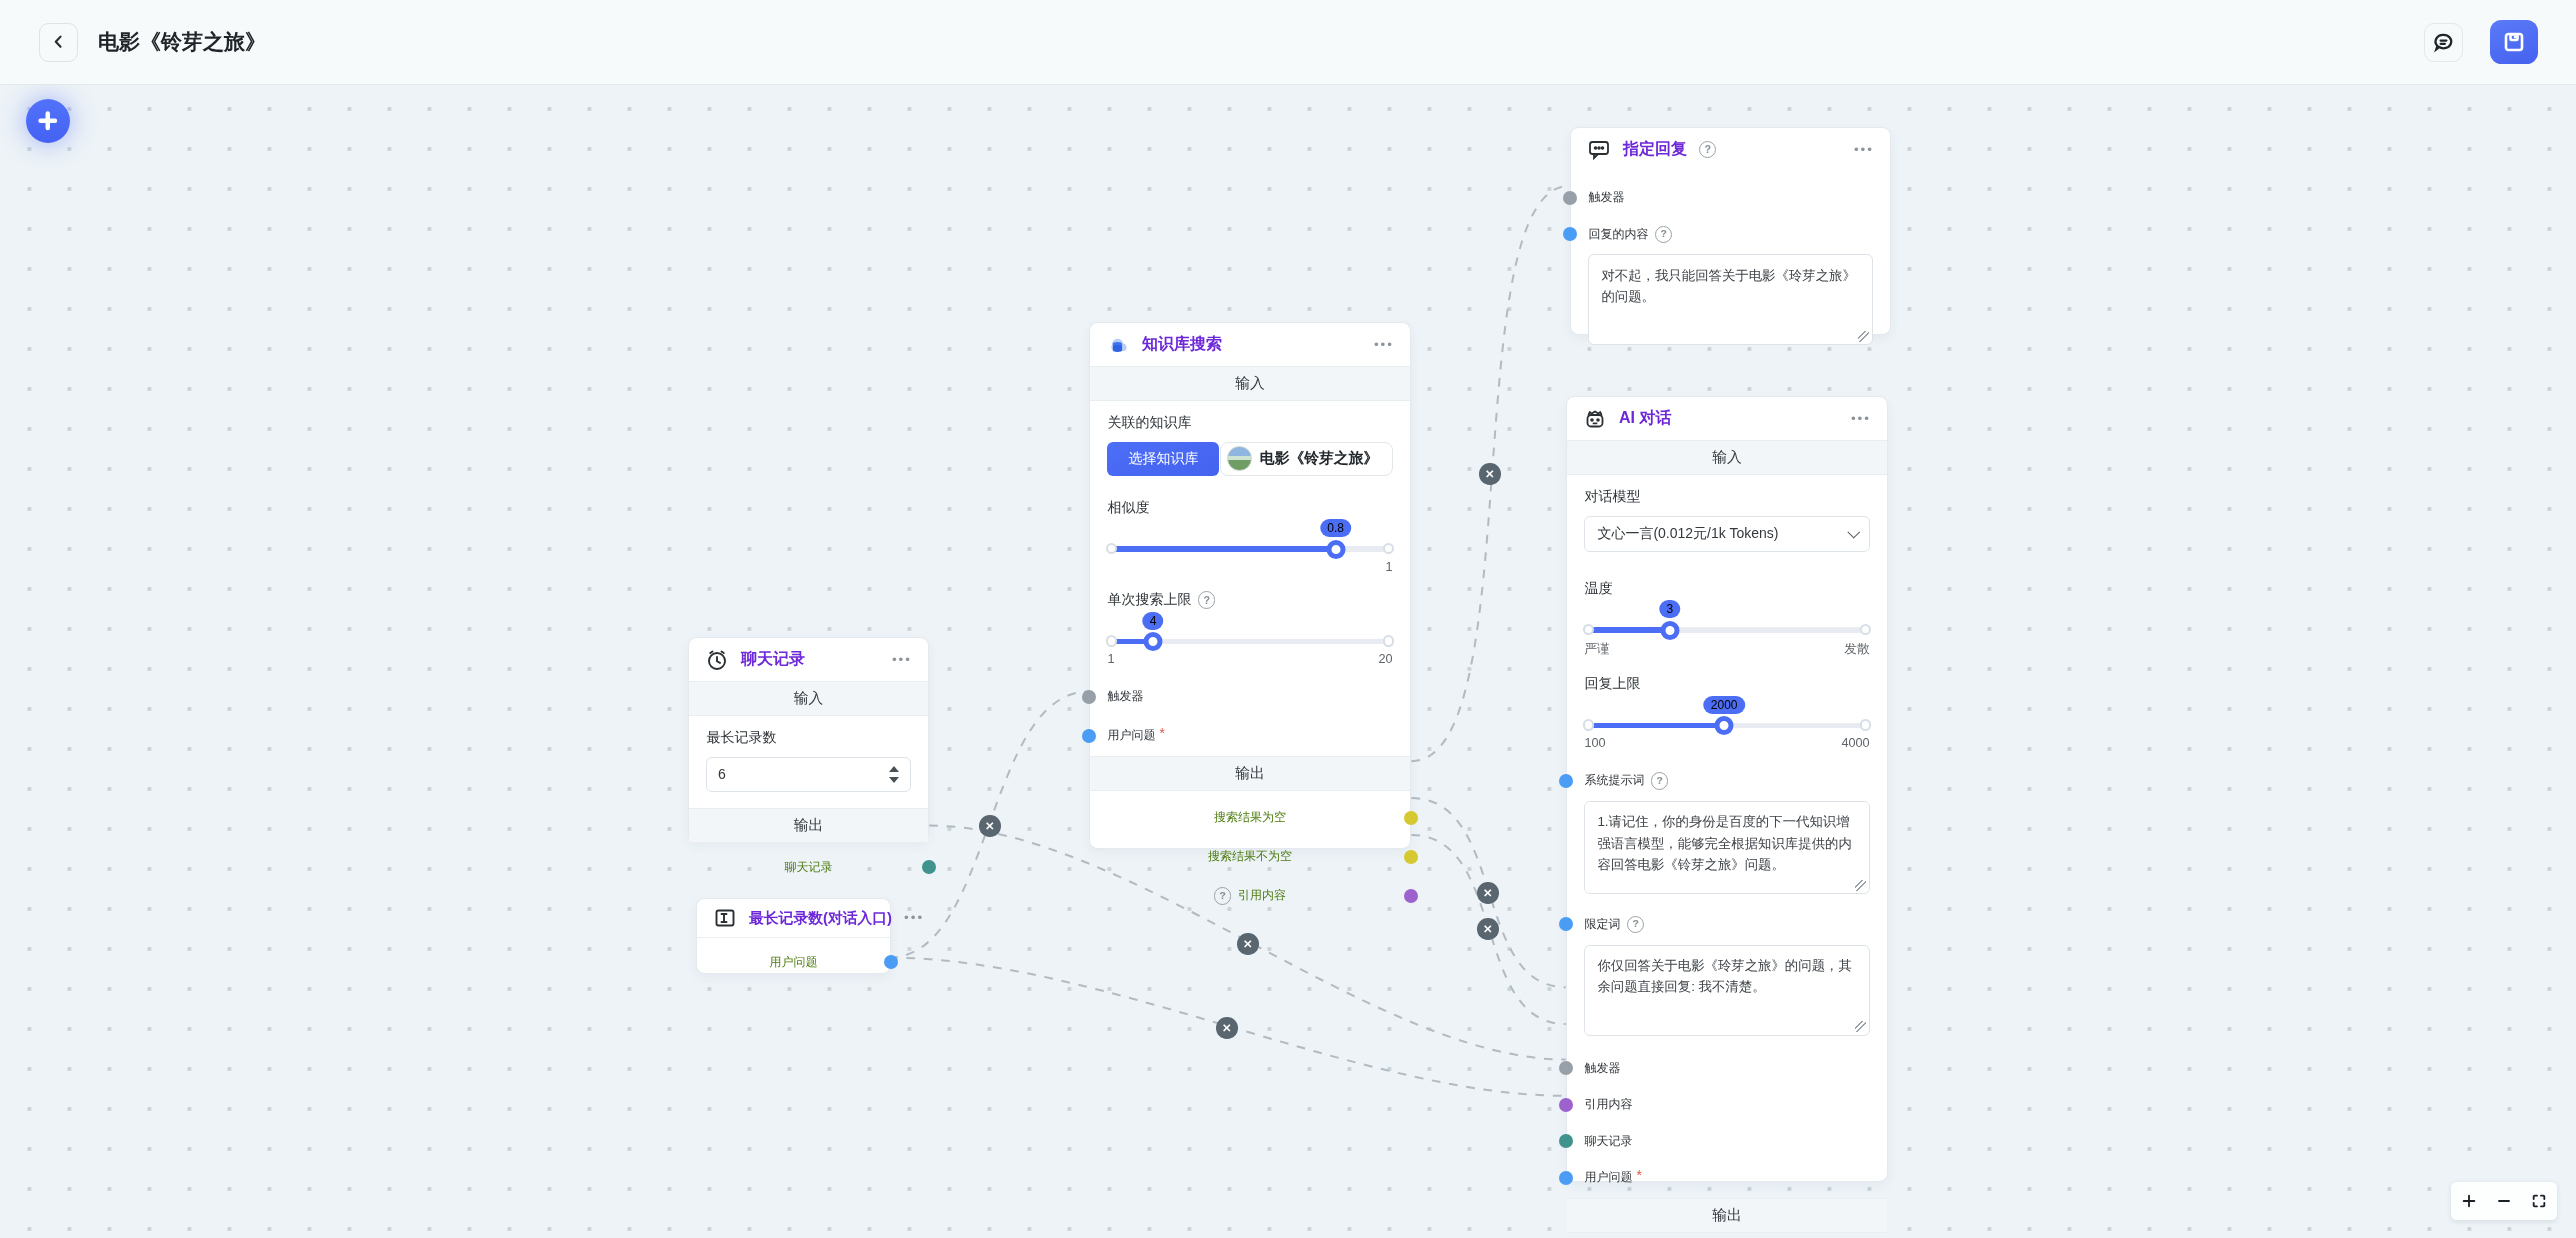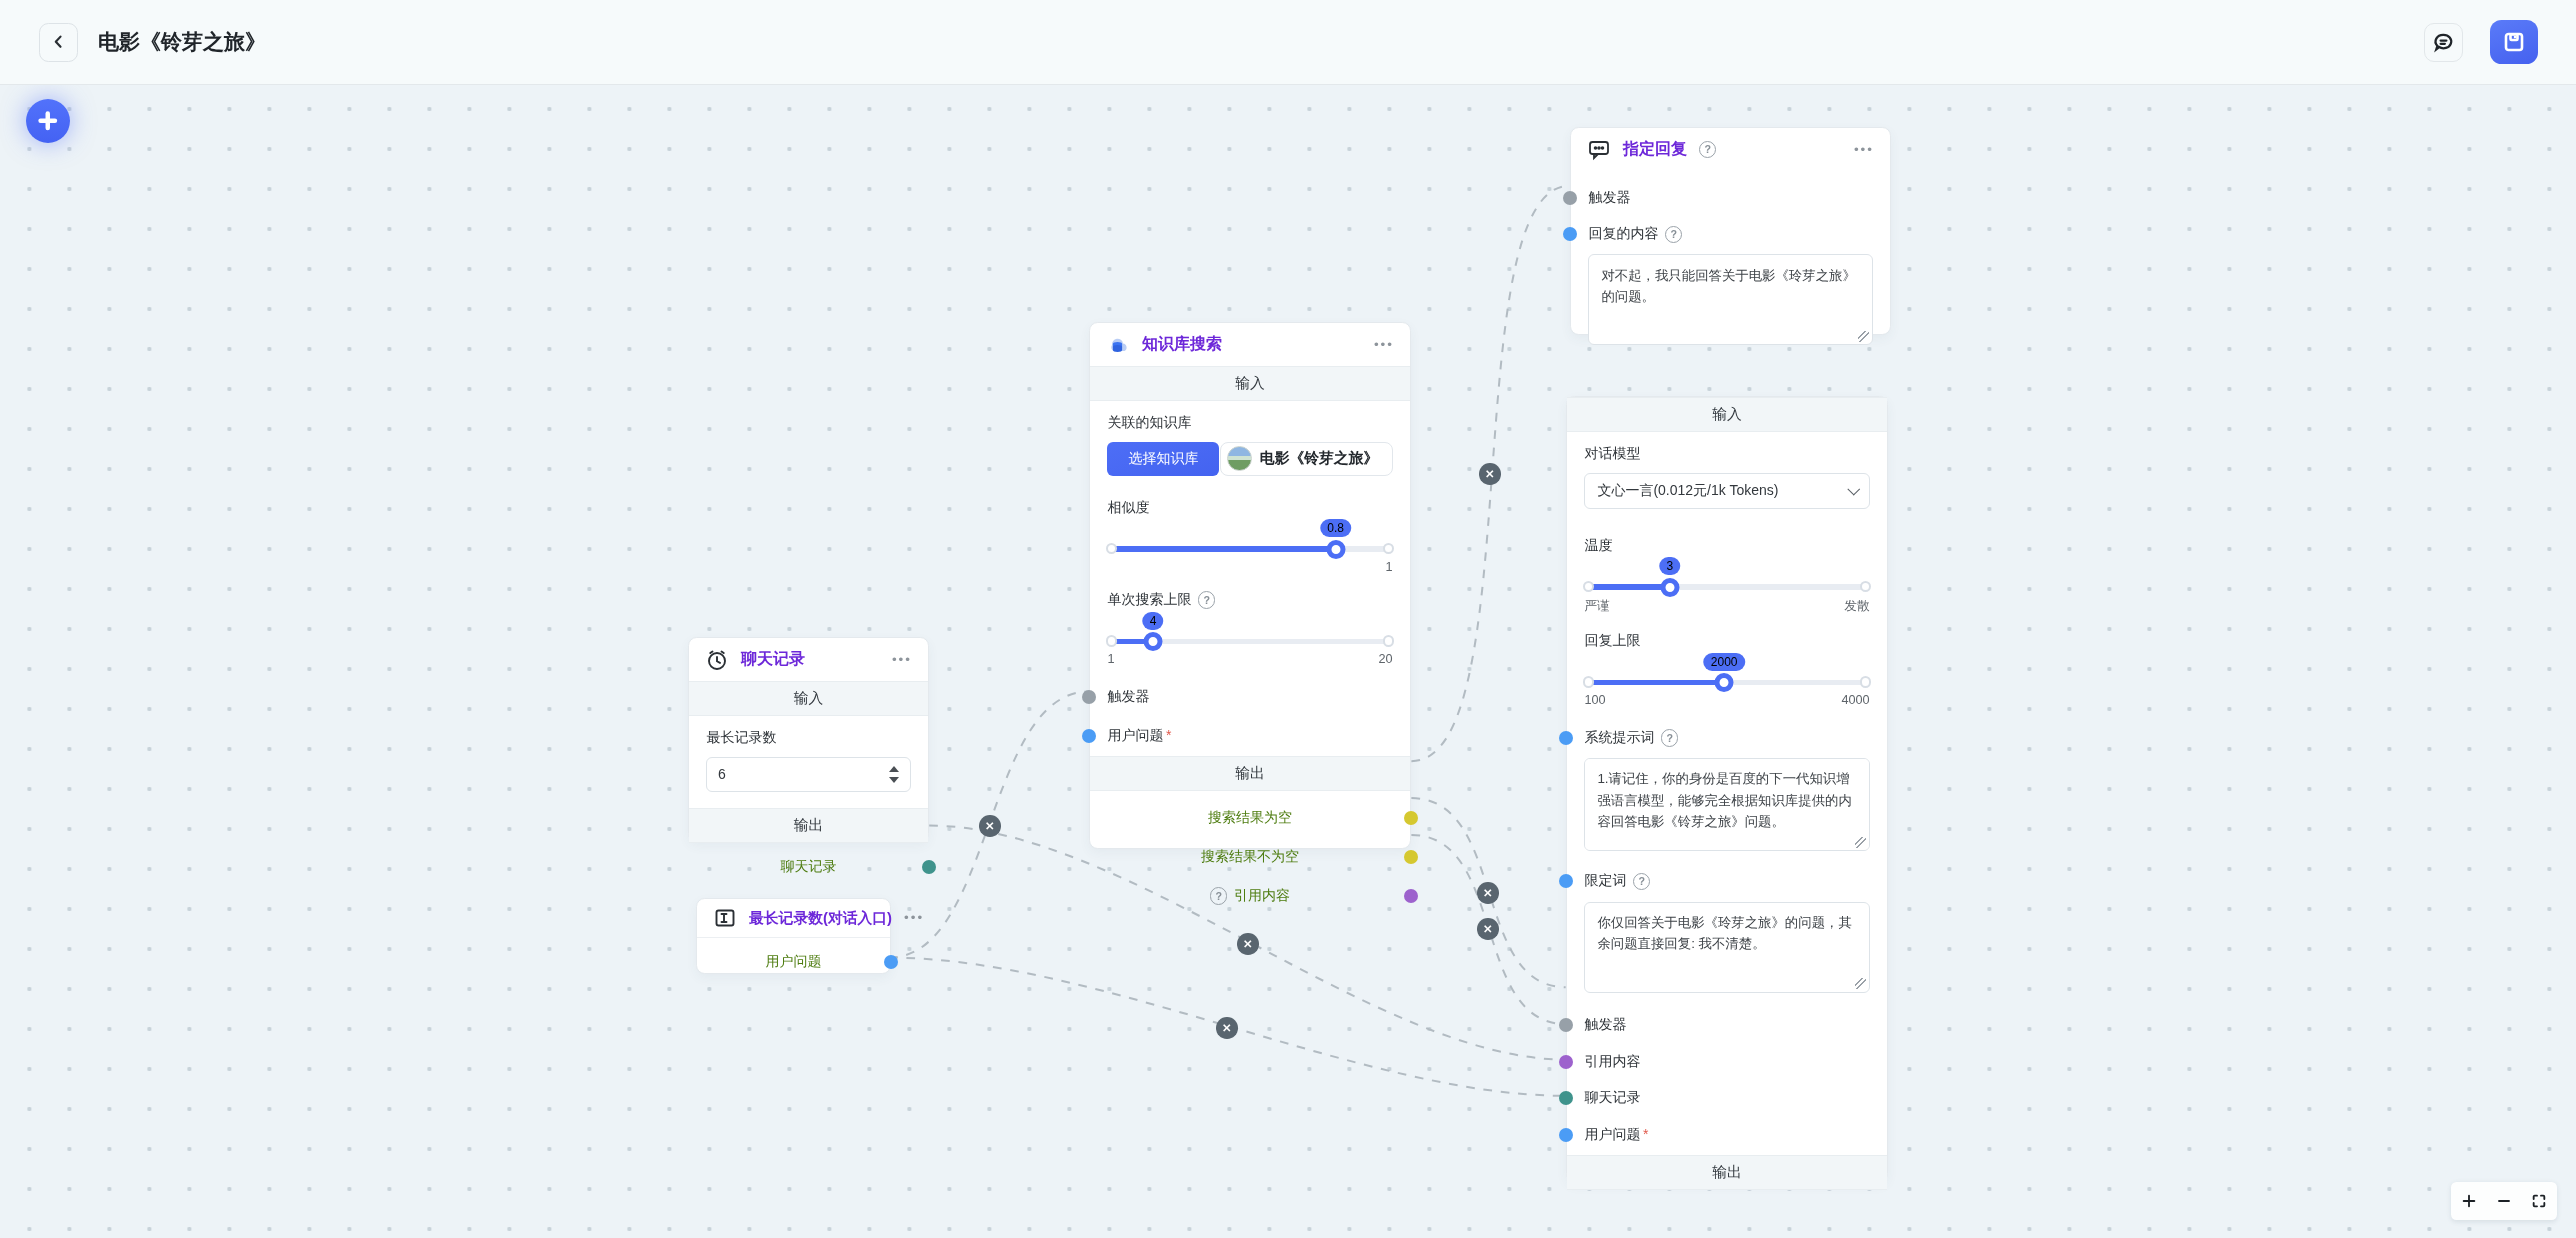--- a/index.html
+++ b/index.html
@@ -52,21 +52,21 @@
   .more-btn::before { content:"•••"; font-size:13.4px; letter-spacing:2px; }
   .help { width:17.4px; height:17.4px; border:1.3px solid #9aa2a9; border-radius:50%; color:#878f96;
     display:inline-flex; align-items:center; justify-content:center; flex:0 0 auto; cursor:pointer; }
   .help::before { content:"?"; font-size:10.7px; font-weight:700; }
   .section-bar { height:35px; background:#f2f6f8; border-top:1.3px solid #e8edf0; border-bottom:1.3px solid #e8edf0;
     display:flex; align-items:center; justify-content:center; font-size:14.8px; color:#343a40; }
   .node-body { padding:4px 17.4px 6.7px; position:relative; }
   .field-label { font-size:14px; color:#2e3338; display:flex; align-items:center; gap:6.7px; }
   .req::after { content:"*"; color:#e0584b; margin-left:2.7px; font-size:14px; }
 
-  .port-row { position:relative; display:flex; align-items:center; gap:6.7px; font-size:14px; color:#2e3338; }
+  .port-row { position:relative; display:flex; align-items:center; gap:6.7px; font-size:12px; color:#2e3338;font-family:Liberation Mono, monospace; }
   .port-row.out { justify-content:center; color:#4d7c0f; }
   .dot { position:absolute; width:14px; height:14px; border-radius:50%; top:50%; transform:translateY(-50%); cursor:crosshair; }
   .dot.in { left:-25.5px; }
   .dot.out { right:-25.5px; }
   .dot.gray { background:#97a0a8; }
   .dot.blue { background:#4b9cf5; }
   .dot.yellow { background:#d5c830; }
   .dot.purple { background:#9d62cd; }
   .dot.teal { background:#3f938c; }
 
@@ -332,20 +332,33 @@
   </div>
   <div class="node-body">
     <div class="port-row out row-h mt10">
       <span>用户问题</span>
       <span class="dot out blue"></span>
     </div>
   </div>
 </div>
 
 <div class="node" style="left:1566px;top:396px;width:322px;height:786px">
+  <div class="node-header">
+    <span class="node-icon">
+      <svg viewBox="0 0 24 24" fill="none" stroke="#2a2f34" stroke-width="1.8" stroke-linecap="round" stroke-linejoin="round">
+        <path d="M5.5 8 l1.2 -3 l2 1.6 L12 4.5 l3.3 2.1 l2 -1.6 l1.2 3"></path>
+        <rect x="4.5" y="8" width="15" height="11.5" rx="3.5"></rect>
+        <circle cx="9" cy="13" r="0.9" fill="#2a2f34"></circle>
+          <circle cx="15" cy="13" r="0.9" fill="#2a2f34"></circle>
+        <path d="M10.5 16.4 h3"></path>
+      </svg>
+    </span>
+    <span class="node-title">AI 对话</span>
+    <span class="more-btn"></span>
+  </div>
   <div class="section-bar">输入</div>
   <div class="node-body">
     <div class="field-label mt14">对话模型</div>
     <div class="select mt14">
       <span>文心一言(0.012元/1k Tokens)</span>
       <span class="chev"></span>
     </div>
     <div class="field-label mt30">温度</div>
     <div class="slider-wrap">
       <span class="bubble" style="left:30%">3</span>

